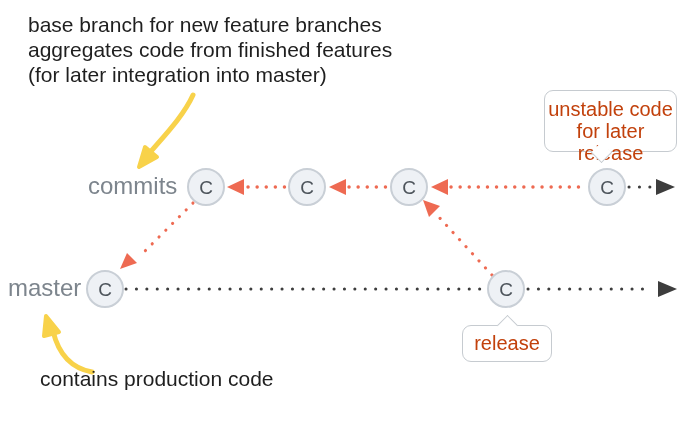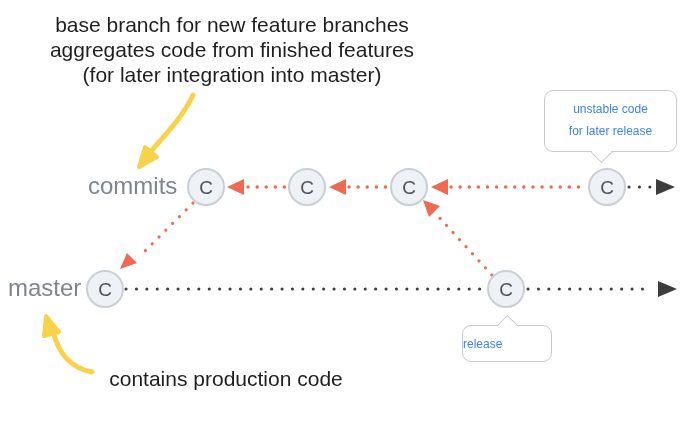--- a/index.html
+++ b/index.html
@@ -1,38 +1,38 @@
 <!DOCTYPE html>
 <html><head>
 <meta charset="utf-8">
 <style>
   html,body{margin:0;padding:0;background:#ffffff;}
   .canvas{
     position:relative;width:685px;height:425px;background:#ffffff;overflow:hidden;
     font-family:"Liberation Sans", sans-serif;
   }
   svg{position:absolute;left:0;top:0;}
-  .note{position:absolute;text-align:center;color:#1f1f1f;font-size:21px;line-height:25px;}
+  .note{position:absolute;text-align:left;color:#1f1f1f;font-size:21px;line-height:25px;}
   .note-top{left:28px;top:12px;width:408px;}
   .note-bottom{left:40px;top:366px;width:372px;}
   .branch-label{position:absolute;color:#7d858d;font-size:24px;line-height:30px;}
   .label-develop{left:88px;top:171px;}
   .label-master{left:8px;top:273px;}
   .commit{
     position:absolute;width:38px;height:38px;box-sizing:border-box;
     border:2px solid #c9cfd6;border-radius:50%;background:#eef1f5;
     display:flex;align-items:center;justify-content:center;
     color:#4d545b;font-size:19px;line-height:19px;
   }
   .tooltip{
     position:absolute;box-sizing:border-box;background:#ffffff;
-    border:1.6px solid #c6cbd0;border-radius:9px;color:#3b82f6;font-size:12px;
+    border:1.6px solid #c6cbd0;border-radius:9px;color:#c2410c;font-size:20px;
   }
   .tooltip-unstable{left:544px;top:90px;width:133px;height:62px;text-align:center;line-height:22px;padding-top:7px;}
-  .tooltip-release{left:462px;top:325px;width:90px;height:37px;display:flex;align-items:center;}
+  .tooltip-release{left:462px;top:325px;width:90px;height:37px;display:flex;align-items:center;justify-content:center;}
   .tail{
     position:absolute;width:14px;height:14px;background:#ffffff;transform:rotate(45deg);
   }
   .tail-down{bottom:-8.5px;left:49px;border-right:1.6px solid #c6cbd0;border-bottom:1.6px solid #c6cbd0;}
   .tail-up{top:-8.5px;left:37px;border-left:1.6px solid #c6cbd0;border-top:1.6px solid #c6cbd0;}
 </style>
 </head>
 <body>
 
 <div class="canvas">

